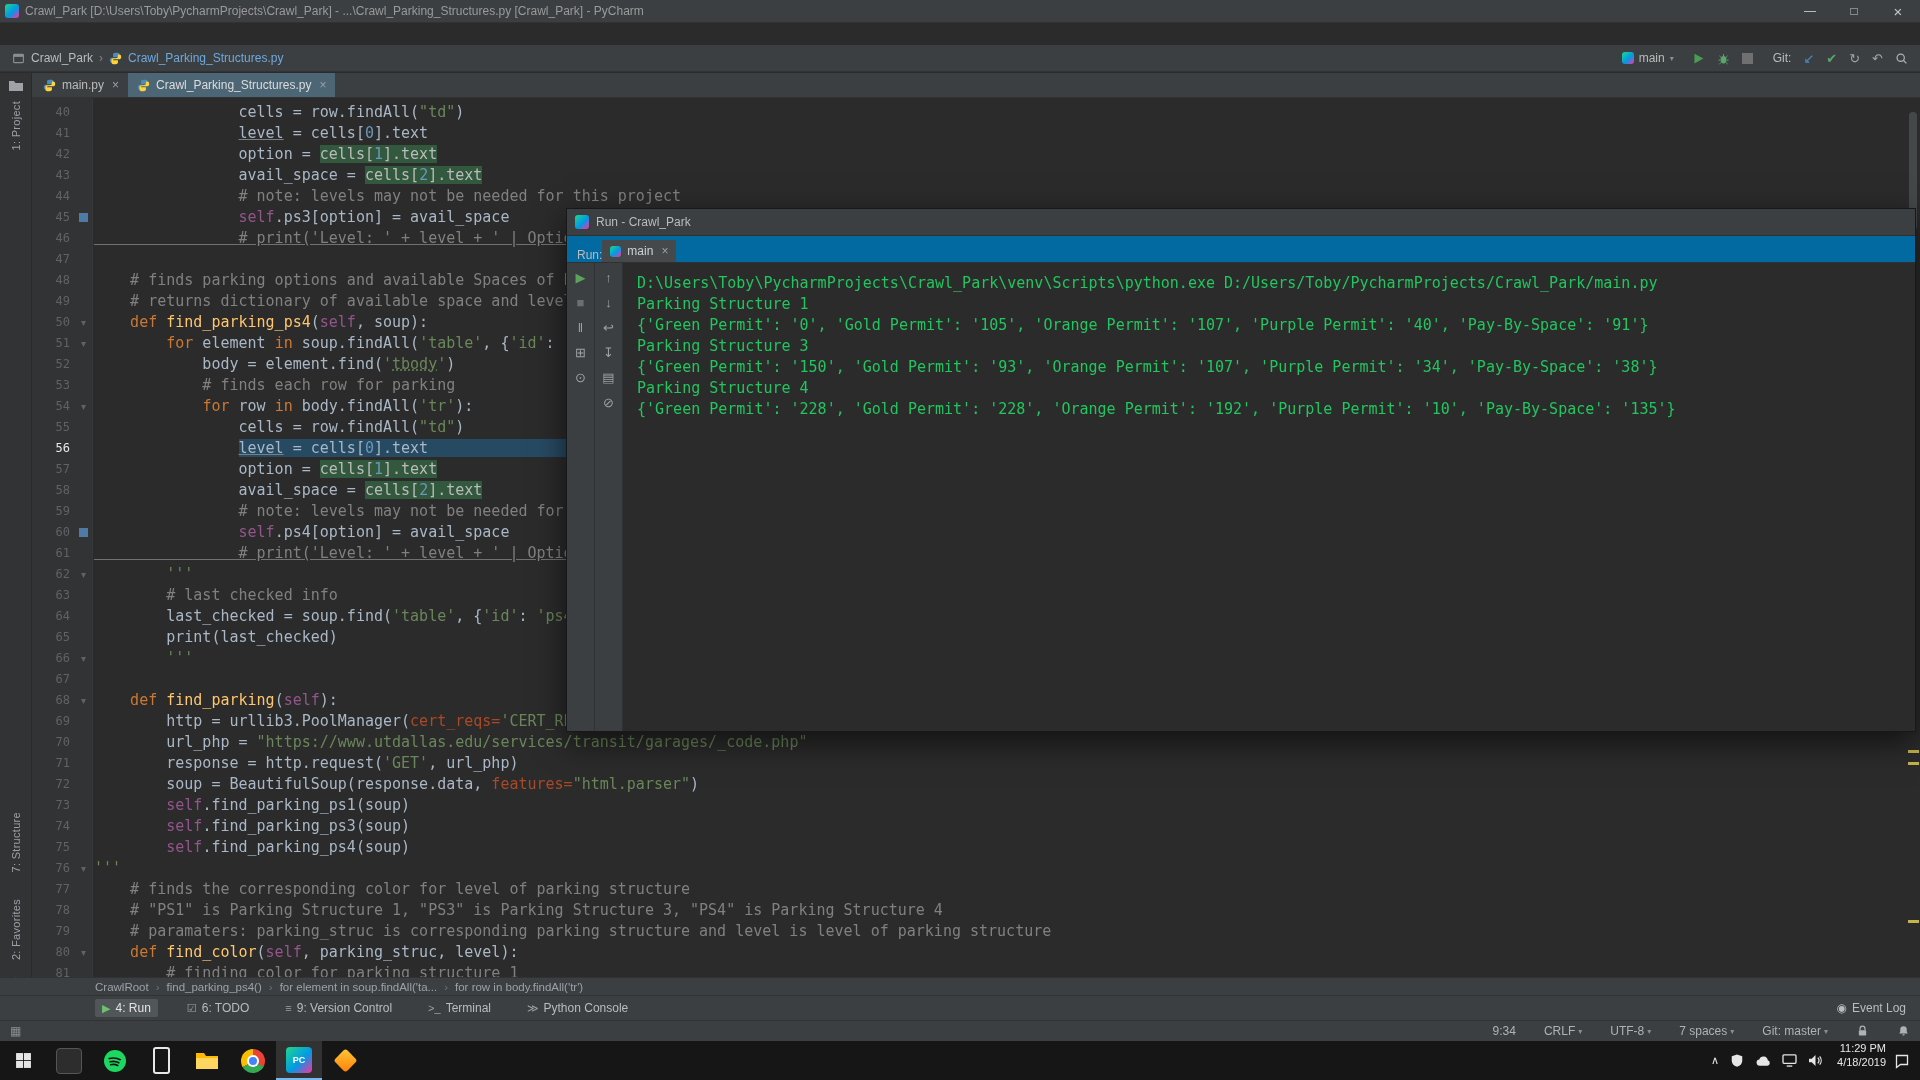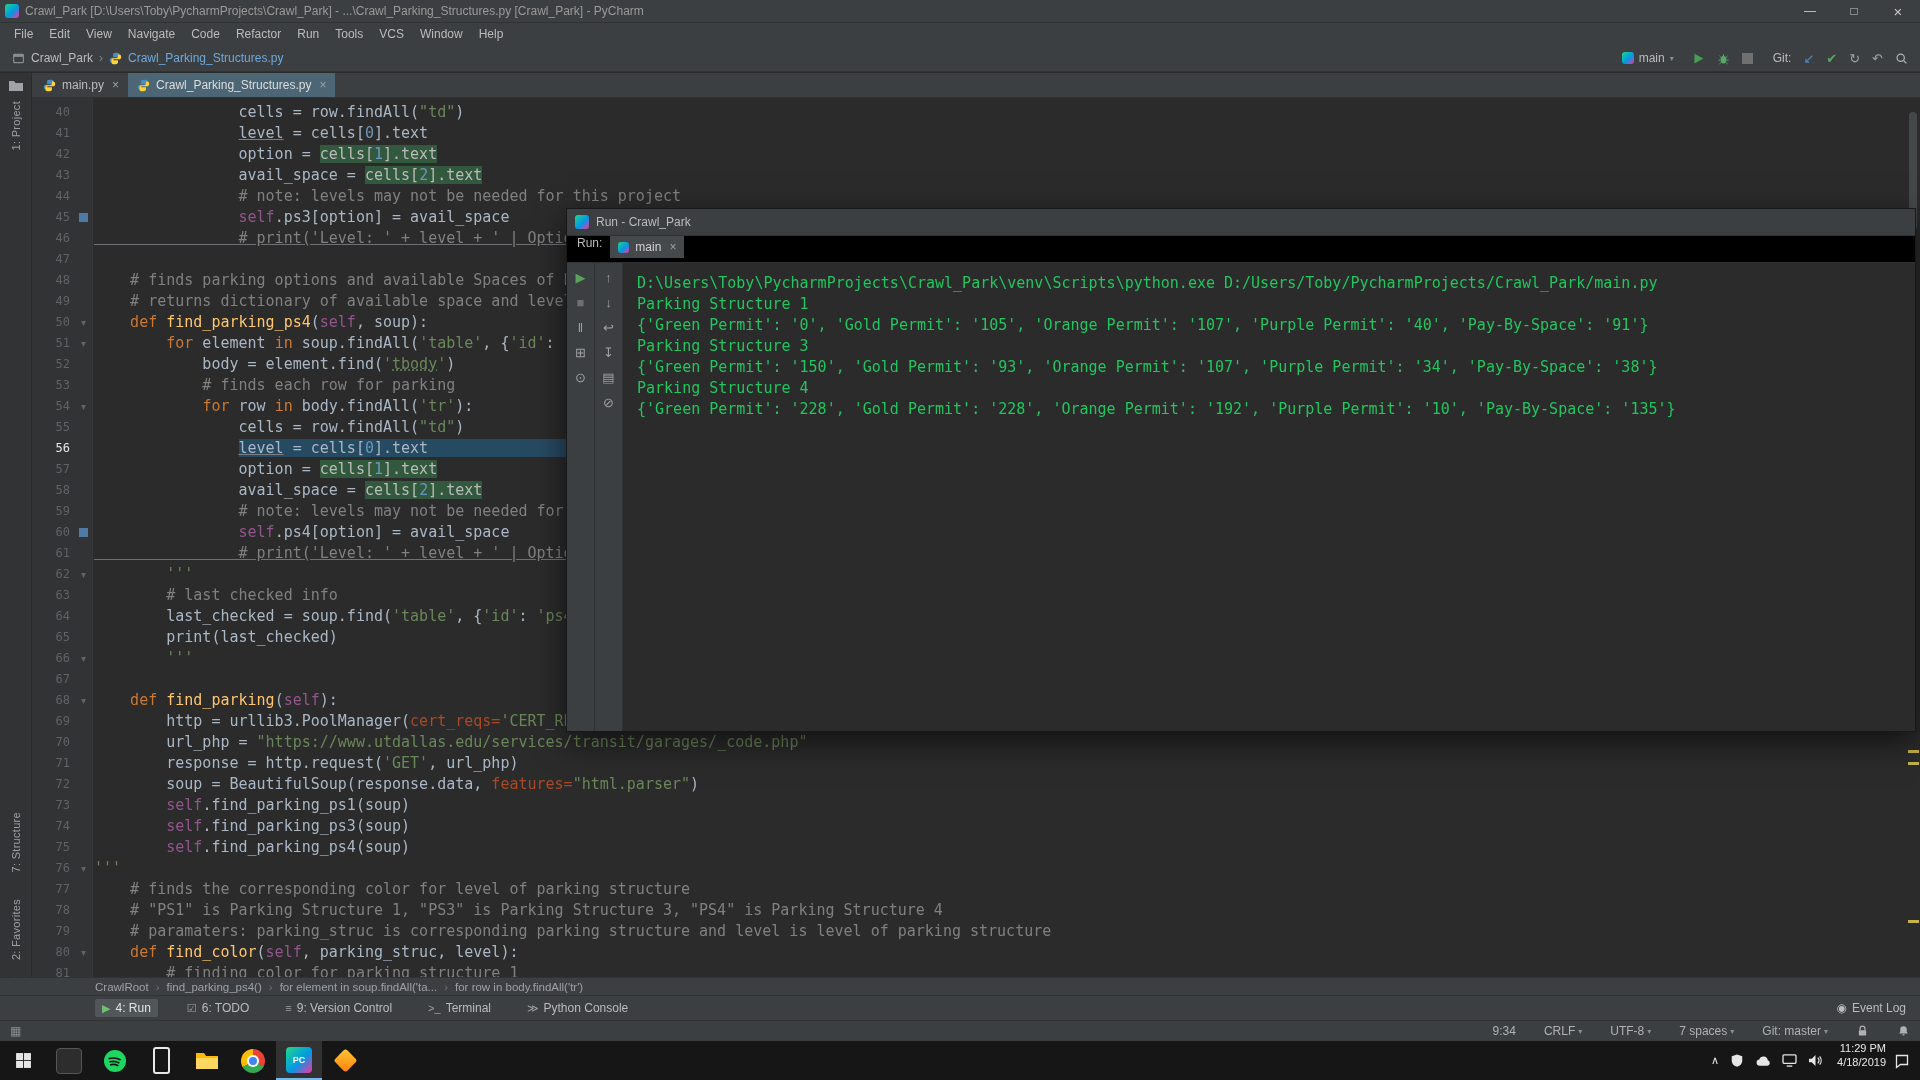--- a/index.html
+++ b/index.html
@@ -69,21 +69,21 @@
   
   #estripe{position:absolute;right:0;top:98px;width:14px;height:879px;background:#2B2B2B;}
   #scroll-thumb{position:absolute;right:3px;top:14px;width:8px;height:118px;background:#4A4D4F;border-radius:4px;opacity:.85;}
   .tick{position:absolute;right:1px;width:11px;height:3px;background:#C4B44A;}
 
   
   #runwin{position:absolute;left:566px;top:208px;width:1350px;height:524px;background:#2B2B2B;
     border:1px solid #17181A;box-shadow:0 10px 30px rgba(0,0,0,.6);z-index:20;box-sizing:border-box;display:flex;flex-direction:column;}
   #rw-title{height:26px;background:#3C3F41;display:flex;align-items:center;gap:7px;padding-left:8px;border-bottom:1px solid #2F3133;flex:none;}
   #rw-title .pc-logo{width:14px;height:14px;}
-  #rw-tabs{height:26px;background:#000000;display:flex;align-items:flex-start;gap:8px;padding-left:10px;border-bottom:1px solid #2F3133;flex:none;}
+  #rw-tabs{height:26px;background:#0369a1;display:flex;align-items:flex-end;padding-left:10px;border-bottom:1px solid #2F3133;flex:none;}
   #rw-tab{display:flex;align-items:center;gap:6px;background:#46494B;height:22px;padding:0 8px;color:#CFCFCF;}
   #rw-tab .pc-logo{width:11px;height:11px;}
   #rw-body{flex:1;display:flex;min-height:0;}
   .vtools{width:27px;background:#3C3F41;border-right:1px solid #2F3133;display:flex;flex-direction:column;align-items:center;
     padding-top:8px;gap:12px;flex:none;}
   .vtools span{font-size:13px;line-height:1;color:#9FA1A3;}
   #rw-console{flex:1;background:#2B2B2B;padding:10px 0 0 14px;overflow:hidden;}
   .cline{font-family:"DejaVu Sans Mono",monospace;font-size:15px;line-height:21px;color:#22c55e;white-space:pre;}
 
   
@@ -134,33 +134,20 @@
   <div id="titlebar">
     <span class="pc-logo"></span>
     <span id="win-title">Crawl_Park [D:\Users\Toby\PycharmProjects\Crawl_Park] - ...\Crawl_Parking_Structures.py [Crawl_Park] - PyCharm</span>
     <div id="win-controls">
       <span class="winbtn">—</span>
       <span class="winbtn">□</span>
       <span class="winbtn" style="font-size:15px;">×</span>
     </div>
   </div>
 
-  <div id="menubar">
-      <span class="menu-item">File</span>
-      <span class="menu-item">Edit</span>
-      <span class="menu-item">View</span>
-      <span class="menu-item">Navigate</span>
-      <span class="menu-item">Code</span>
-      <span class="menu-item">Refactor</span>
-      <span class="menu-item">Run</span>
-      <span class="menu-item">Tools</span>
-      <span class="menu-item">VCS</span>
-      <span class="menu-item">Window</span>
-      <span class="menu-item">Help</span>
-    </div>
 
   <div id="navbar">
     <div id="nav-crumbs">
       <svg class="mini-ic" viewBox="0 0 16 16">
           <rect x="2" y="3" width="12" height="10" rx="1" fill="none" stroke="#8A8E93" stroke-width="1.4"></rect>
           <rect x="2" y="3" width="12" height="3" fill="#8A8E93"></rect>
         </svg>
       <span>Crawl_Park</span>
       <span class="crumb-sep">›</span>
       <svg class="mini-ic" viewBox="0 0 16 16">

